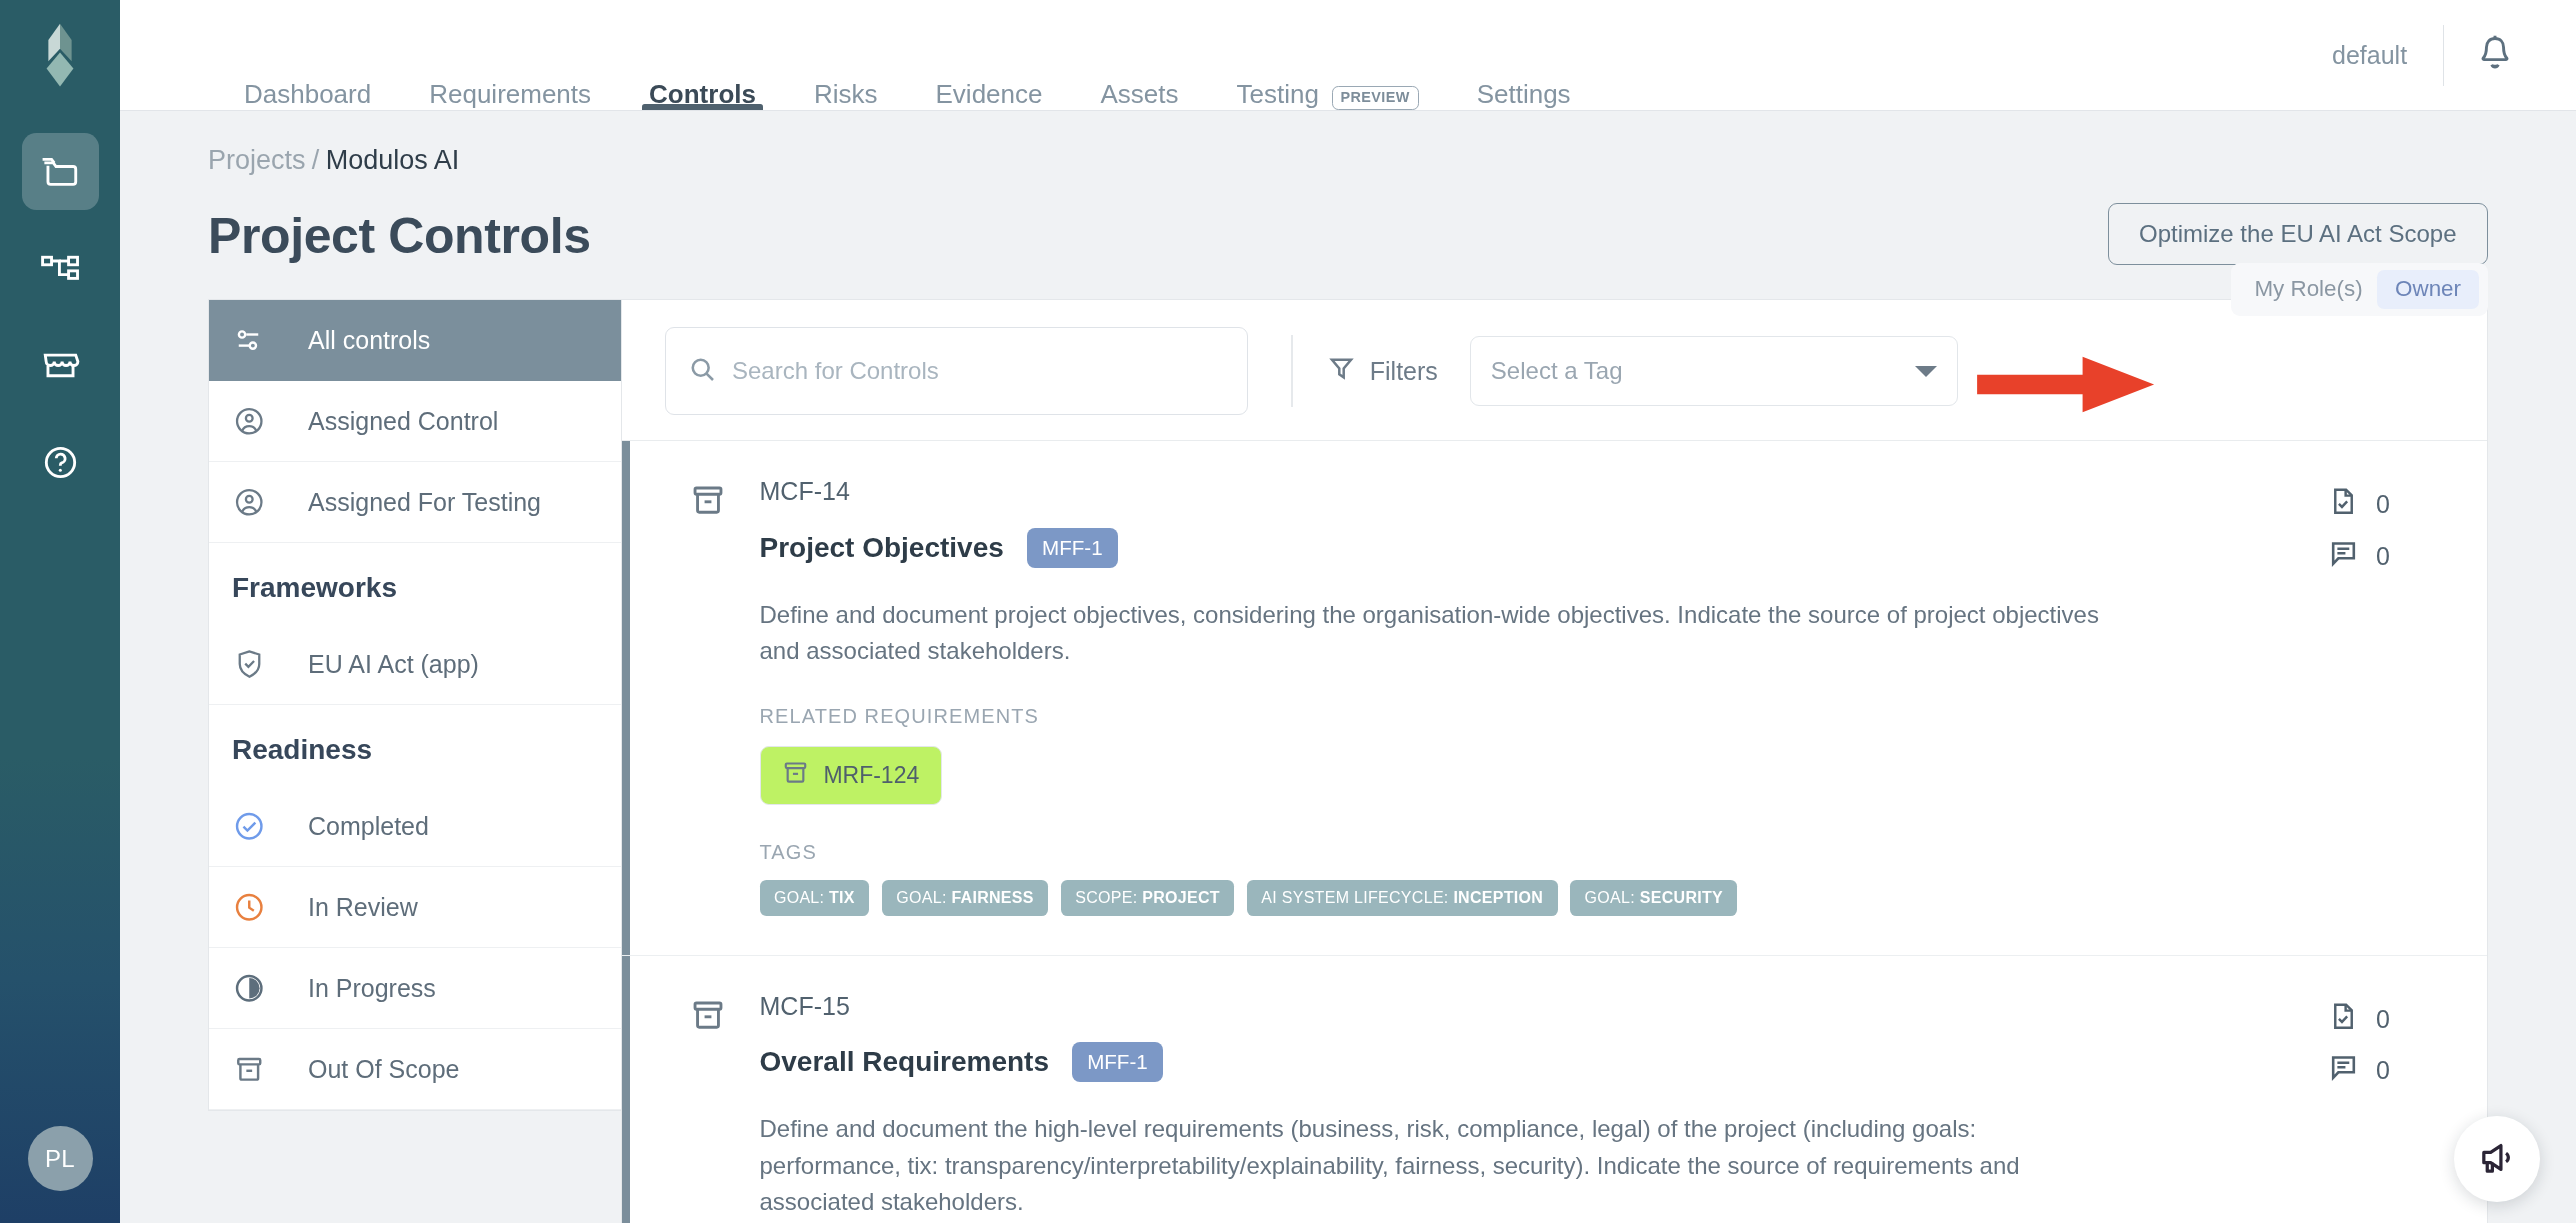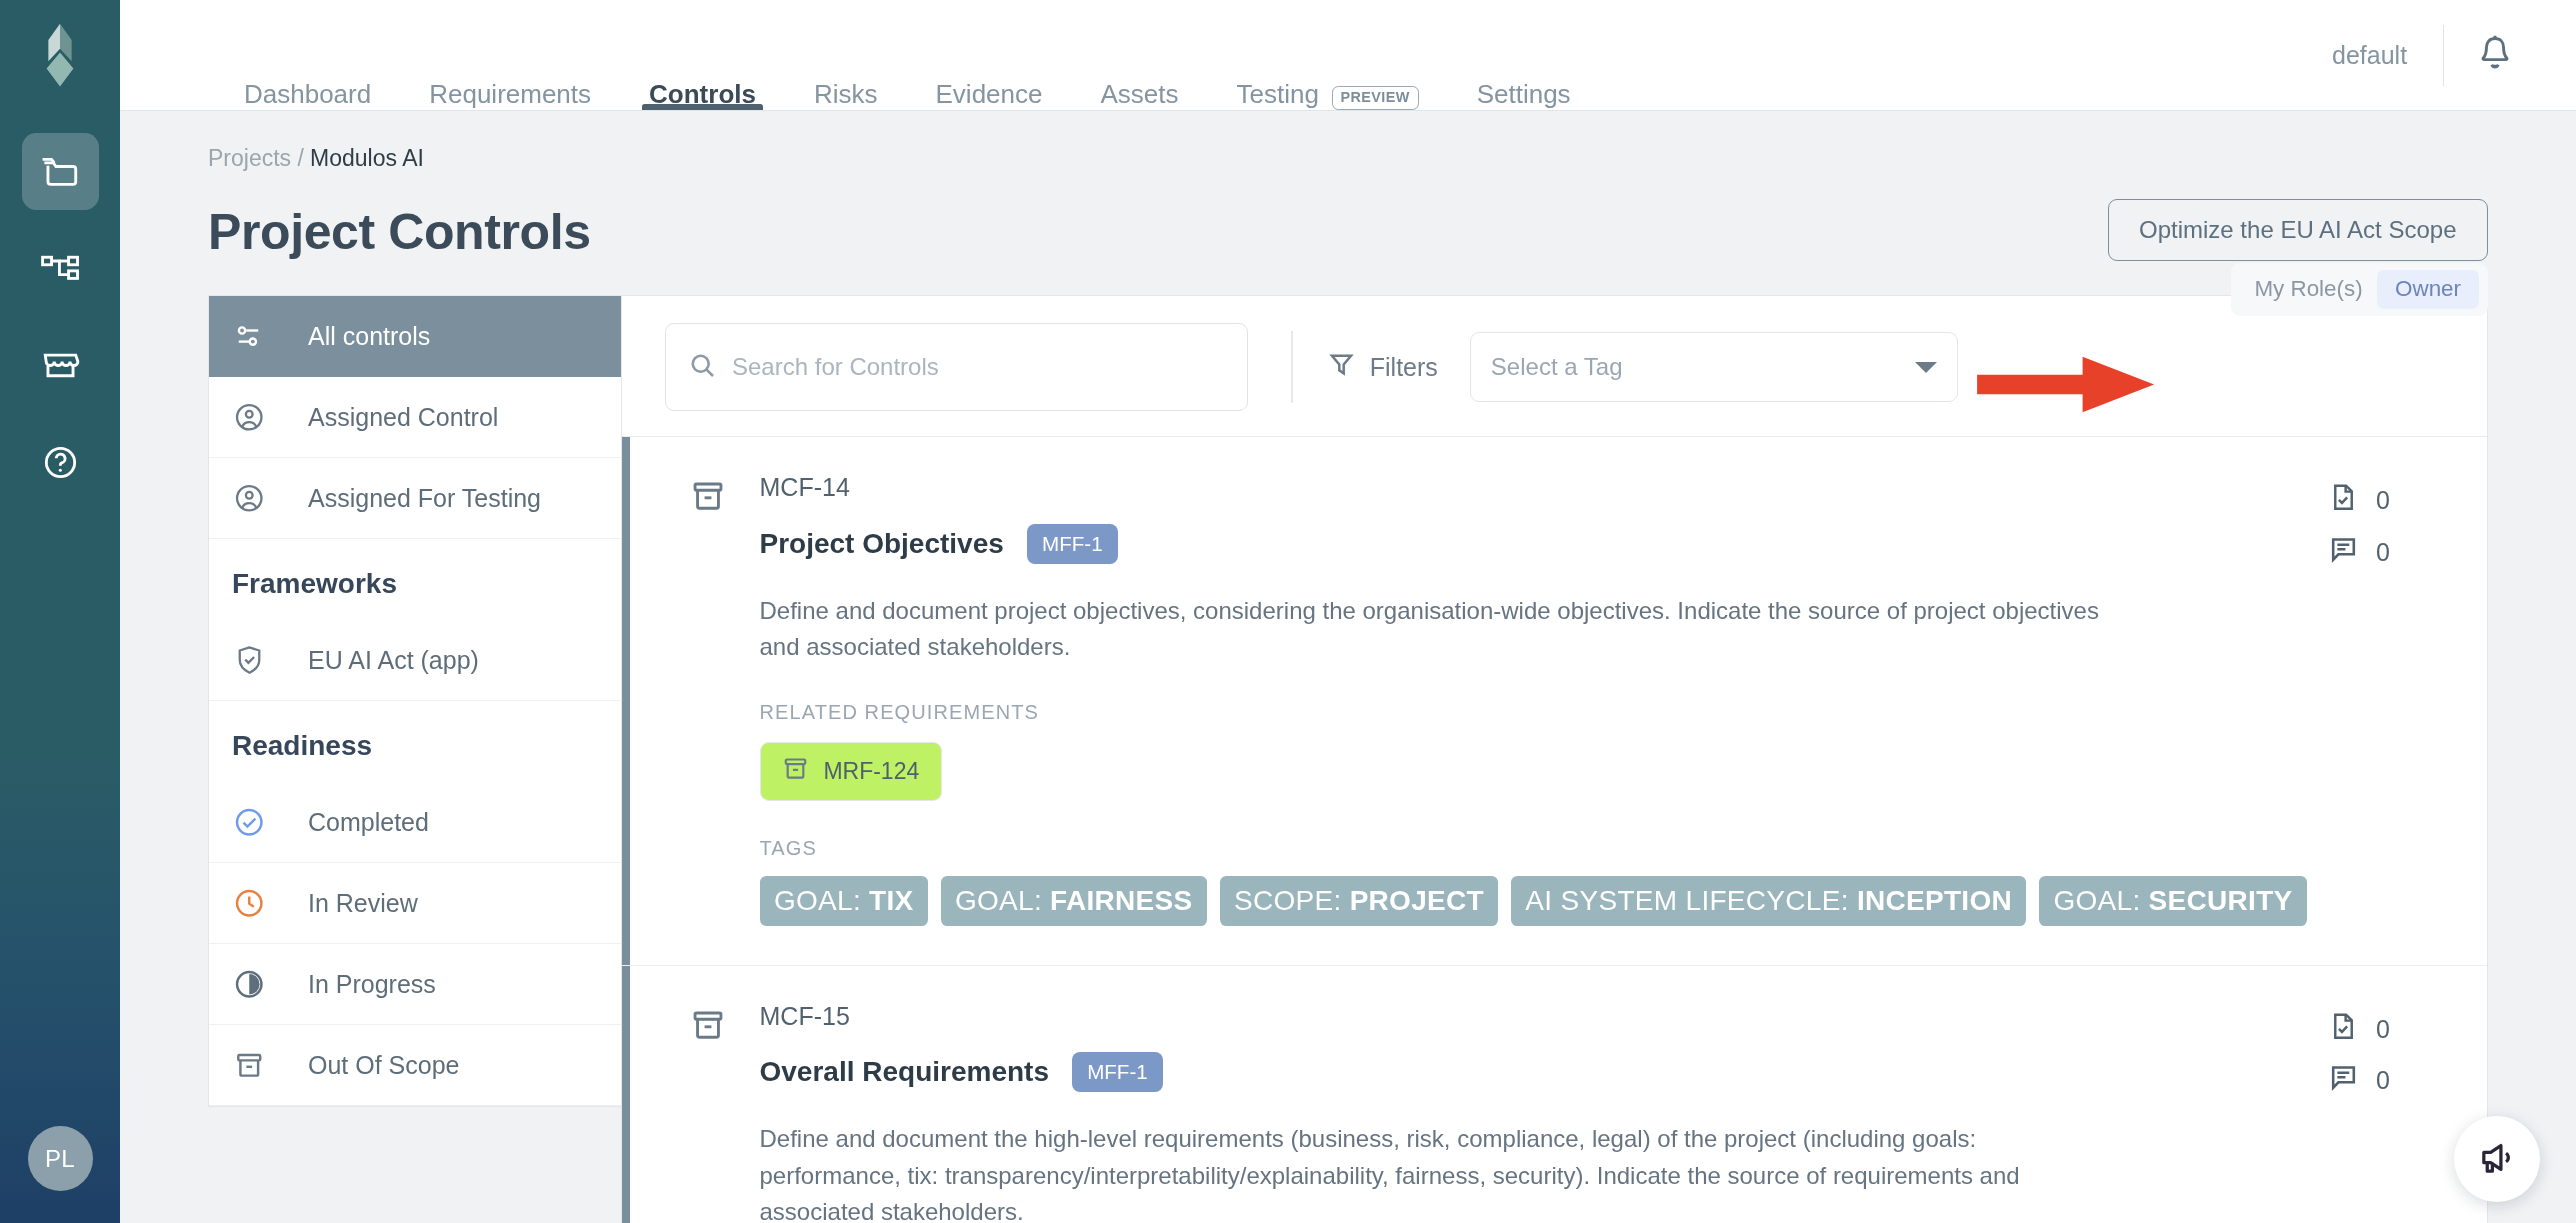--- a/index.html
+++ b/index.html
@@ -71,21 +71,21 @@
     padding-right: 39px; gap: 0;
   }
   .nav-user { font-size: 25px; color: #8494a1; padding-right: 36px; cursor: pointer; }
   .nav-sep { width: 0.9px; height: 61px; background: #dfe3e7; }
   .bell-wrap { padding: 0 23px 0 32px; cursor: pointer; display: flex; align-items: center; }
 
   
   .page { flex: 1; padding: 0 0 0 0; background: #f0f2f4; position: relative; overflow: hidden; }
   .page-inner { padding: 0 88px 0 88px; }
 
-  .breadcrumb { padding-top: 34px; font-size: 23px; color: #9aa5ae; }
+  .breadcrumb { padding-top: 34px; font-size: 27px; color: #9aa5ae; }
   .breadcrumb .crumb-link { cursor: pointer; }
   .breadcrumb .crumb-sep { margin: 0 6.3px; }
   .breadcrumb .crumb-current { color: #2f3d49; }
 
   .title-row { display: flex; align-items: flex-end; margin-top: 27px; }
   .page-title { font-size: 50px; font-weight: bold; color: #3b4b5a; letter-spacing: -0.4px; }
   .title-right { margin-left: auto; }
   .btn-outline {
     border: 1.8px solid #7d8f9c; border-radius: 9px; background: transparent;
     color: #5c7080; font-size: 24px; padding: 16px 30.5px; cursor: pointer;
@@ -165,21 +165,21 @@
   .card-desc { margin-top: 29px; font-size: 24px; line-height: 1.52; color: #667481; max-width: 1363px; }
   .sec-label { margin-top: 36px; font-size: 20px; letter-spacing: 1.1px; color: #9aa6b1; }
   .req-chip {
     display: inline-flex; align-items: center; gap: 14.4px; margin-top: 18px;
     border: 1.8px solid #e3e7ea; border-radius: 9px; background: #bef264;
     padding: 11.7px 21.5px; font-size: 23px; color: #4f5f6c; cursor: pointer;
   }
   .tags-row { margin-top: 16px; display: flex; flex-wrap: wrap; gap: 12.6px; }
   .tag {
     background: #9ab6bc; color: #ffffff; border-radius: 6.3px;
-    font-size: 28px; padding: 9px 14.4px; letter-spacing: 0.3px; cursor: pointer;
+    font-size: 16px; padding: 9px 14.4px; letter-spacing: 0.3px; cursor: pointer;
   }
   .tag b { font-weight: bold; }
   .card-meta { width: 117px; flex: 0 0 117px; padding-top: 9px; display: flex; flex-direction: column; gap: 16px; }
   .meta-row { display: flex; align-items: center; gap: 18px; font-size: 25px; color: #51616e; }
 
   
   .fab {
     position: absolute; right: 36px; bottom: 21.5px;
     width: 86px; height: 86px; border-radius: 50%;
     background: #ffffff; box-shadow: 0 3.6px 16px rgba(20,30,45,0.16);

